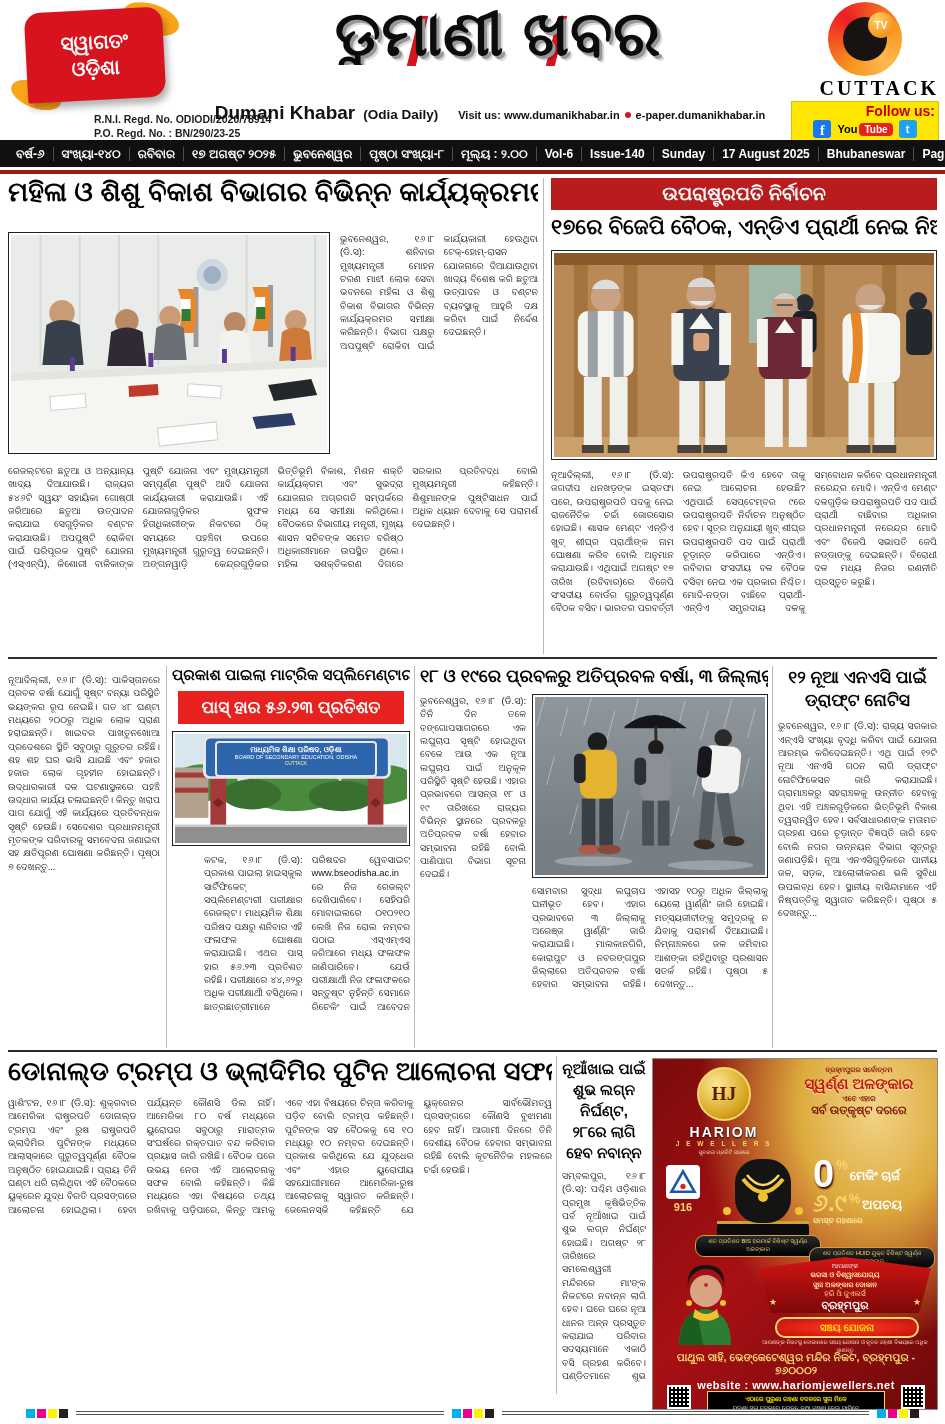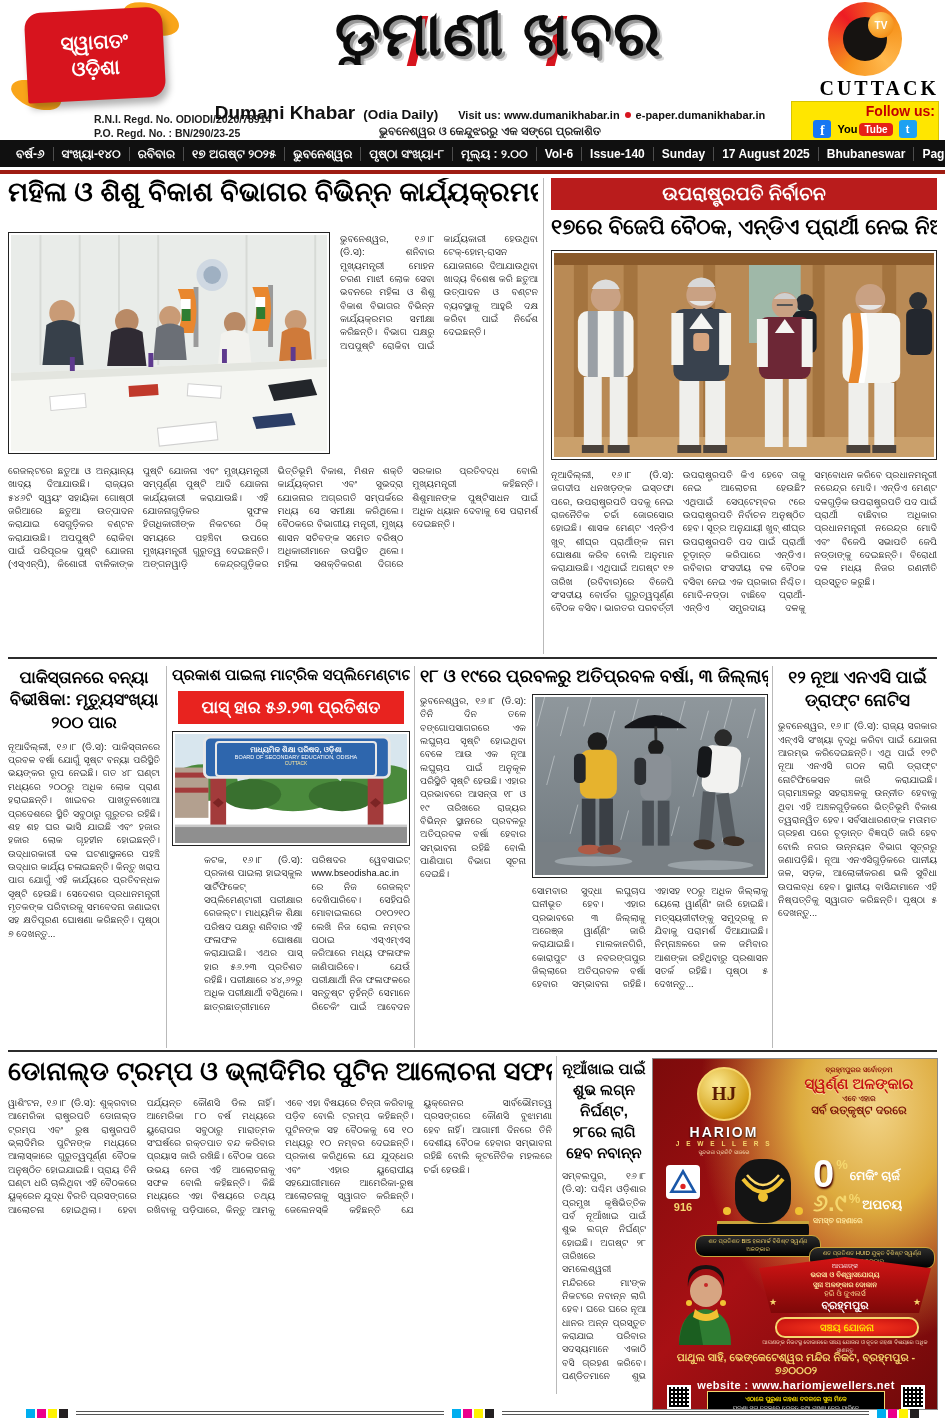--- a/index.html
+++ b/index.html
@@ -188,21 +188,20 @@
     </div>
     <div class="name-row">
       <span class="name-en">Dumani Khabar</span>
       <span class="name-suffix">(Odia Daily)</span>
       <span class="visit">
         <span>Visit us: www.dumanikhabar.in</span>
         <span class="reddot"></span>
         <span>e-paper.dumanikhabar.in</span>
       </span>
     </div>
-    <div class="publish-line">ଭୁବନେଶ୍ୱର ଓ କେନ୍ଦୁଝରରୁ ଏକ ସଙ୍ଗେ ପ୍ରକାଶିତ</div>
     <div class="tv-block">
       <div class="tv-ring">
         <div class="tv-badge">TV</div>
       </div>
       <div class="tv-brand">CUTTACK</div>
       <div class="follow-bar">
         <div class="follow-label">Follow us:</div>
         <div class="soc-row">
           <span class="ic-fb">f</span>
           <span class="yt">
@@ -370,21 +369,20 @@
             <rect x="320" y="192" width="24" height="8" fill="#4a423c"></rect>
           </g>
       </svg>
     </div>
     <div class="a2-body body-text">ନୂଆଦିଲ୍ଲୀ, ୧୬।୮ (ଡି.ସ): ଜଗଦୀପ ଧନଖଡ଼ଙ୍କ ଇସ୍ତଫା ପରେ, ଉପରାଷ୍ଟ୍ରପତି ପଦକୁ ନେଇ ରାଜନୈତିକ ଚର୍ଚ୍ଚା ଜୋରସୋର ହୋଇଛି। ଶାସକ ମେଣ୍ଟ ଏନ୍‌ଡିଏ ଖୁବ୍ ଶୀଘ୍ର ପ୍ରାର୍ଥୀଙ୍କ ନାମ ଘୋଷଣା କରିବ ବୋଲି ଅନୁମାନ କରାଯାଉଛି। ଏଥିପାଇଁ ଅଗଷ୍ଟ ୧୭ ତାରିଖ (ରବିବାର)ରେ ବିଜେପି ସଂସଦୀୟ ବୋର୍ଡର ଗୁରୁତ୍ୱପୂର୍ଣ୍ଣ ବୈଠକ ବସିବ। ଭାରତର ପରବର୍ତ୍ତୀ ଉପରାଷ୍ଟ୍ରପତି କିଏ ହେବେ ତାକୁ ନେଇ ଆଲୋଚନା ହେଉଛି? ଏଥିପାଇଁ ସେପ୍ଟେମ୍ବର ୯ରେ ଉପରାଷ୍ଟ୍ରପତି ନିର୍ବାଚନ ଅନୁଷ୍ଠିତ ହେବ। ସୂତ୍ର ଅନୁଯାୟୀ ଖୁବ୍ ଶୀଘ୍ର ଉପରାଷ୍ଟ୍ରପତି ପଦ ପାଇଁ ପ୍ରାର୍ଥୀ ଚୂଡ଼ାନ୍ତ କରିପାରେ ଏନ୍‌ଡିଏ। ରବିବାର ସଂସଦୀୟ ବଳ ବୈଠକ ବସିବା ନେଇ ଏକ ପ୍ରକାର ନିଶ୍ଚିତ। ମୋଦି-ନଡ୍ଡା ବାଛିବେ ପ୍ରାର୍ଥୀ- ଏନ୍‌ଡିଏ ସମ୍ପ୍ରଦାୟ ଦଳକୁ ସମ୍ବୋଧନ କରିବେ ପ୍ରଧାନମନ୍ତ୍ରୀ ନରେନ୍ଦ୍ର ମୋଦି। ଏନ୍‌ଡିଏ ମେଣ୍ଟ ଦଳଗୁଡ଼ିକ ଉପରାଷ୍ଟ୍ରପତି ପଦ ପାଇଁ ପ୍ରାର୍ଥୀ ବାଛିବାର ଅଧିକାର ପ୍ରଧାନମନ୍ତ୍ରୀ ନରେନ୍ଦ୍ର ମୋଦି ଏବଂ ବିଜେପି ସଭାପତି ଜେପି ନଡ୍ଡାଙ୍କୁ ଦେଇଛନ୍ତି। ବିରୋଧୀ ଦଳ ମଧ୍ୟ ନିଜର ରଣନୀତି ପ୍ରସ୍ତୁତ କରୁଛି।</div>
   </div>
 
   <div class="hrule" style="top:657px;"></div>
 
   <div class="b1">
-    <div class="b1-headline hl">ପାକିସ୍ତାନରେ ବନ୍ୟା ବିଭୀଷିକା: ମୃତ୍ୟୁସଂଖ୍ୟା ୨୦୦ ପାର</div>
     <div class="b1-body body-text">ନୂଆଦିଲ୍ଲୀ, ୧୬।୮ (ଡି.ସ): ପାକିସ୍ତାନରେ ପ୍ରବଳ ବର୍ଷା ଯୋଗୁଁ ସୃଷ୍ଟ ବନ୍ୟା ପରିସ୍ଥିତି ଭୟଙ୍କର ରୂପ ନେଇଛି। ଗତ ୪୮ ଘଣ୍ଟା ମଧ୍ୟରେ ୨୦୦ରୁ ଅଧିକ ଲୋକ ପ୍ରାଣ ହରାଇଛନ୍ତି। ଖାଇବର ପାଖତୁନଖୋଆ ପ୍ରଦେଶରେ ସ୍ଥିତି ସବୁଠାରୁ ଗୁରୁତର ରହିଛି। ଶହ ଶହ ଘର ଭାସି ଯାଇଛି ଏବଂ ହଜାର ହଜାର ଲୋକ ଗୃହହୀନ ହୋଇଛନ୍ତି। ଉଦ୍ଧାରକାରୀ ଦଳ ଘଟଣାସ୍ଥଳରେ ପହଞ୍ଚି ଉଦ୍ଧାର କାର୍ଯ୍ୟ ଚଳାଇଛନ୍ତି। କିନ୍ତୁ ଖରାପ ପାଗ ଯୋଗୁଁ ଏହି କାର୍ଯ୍ୟରେ ପ୍ରତିବନ୍ଧକ ସୃଷ୍ଟି ହେଉଛି। ସେଦେଶର ପ୍ରଧାନମନ୍ତ୍ରୀ ମୃତକଙ୍କ ପରିବାରକୁ ସମବେଦନା ଜଣାଇବା ସହ କ୍ଷତିପୂରଣ ଘୋଷଣା କରିଛନ୍ତି। ପୃଷ୍ଠା ୭ ଦେଖନ୍ତୁ...</div>
   </div>
   <div class="vdiv" style="left:166px;top:666px;height:382px;"></div>
 
   <div class="b2">
     <div class="b2-headline hl">ପ୍ରକାଶ ପାଇଲା ମାଟ୍ରିକ ସପ୍ଲିମେଣ୍ଟାରୀ ରେଜଲ୍ଟ</div>
     <div class="passbox">ପାସ୍ ହାର ୫୬.୨୩ ପ୍ରତିଶତ</div>
     <div class="b2-photo photo-frame">
       <svg viewBox="0 0 236 130" preserveAspectRatio="none">
         <rect width="236" height="70" fill="#d8e6ee"></rect>

